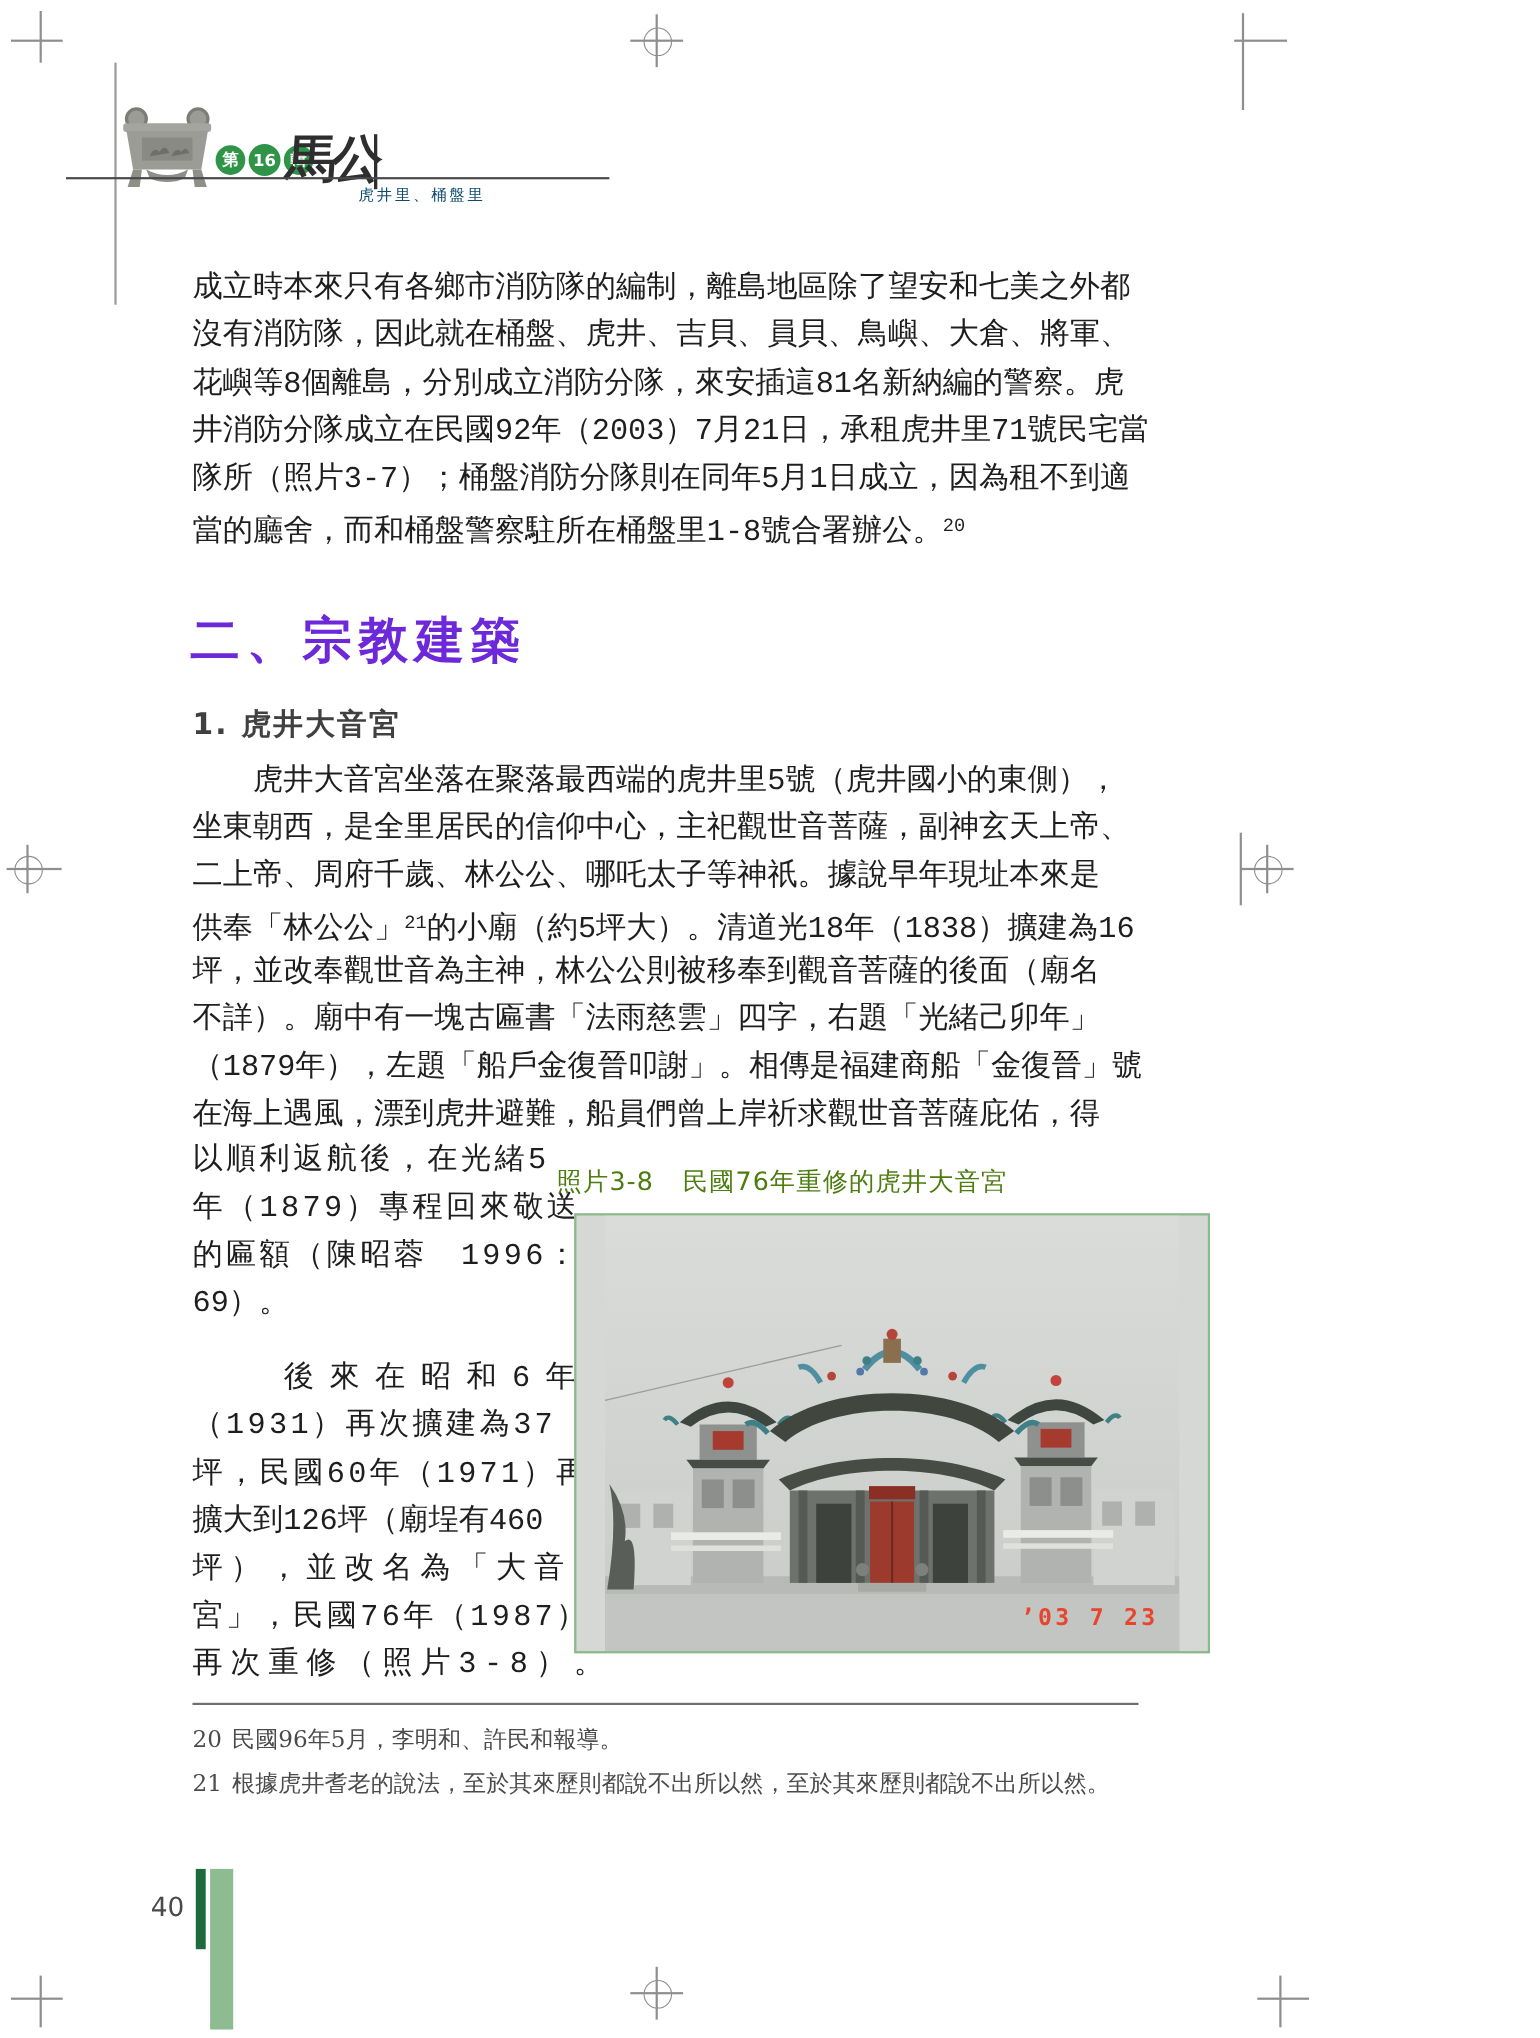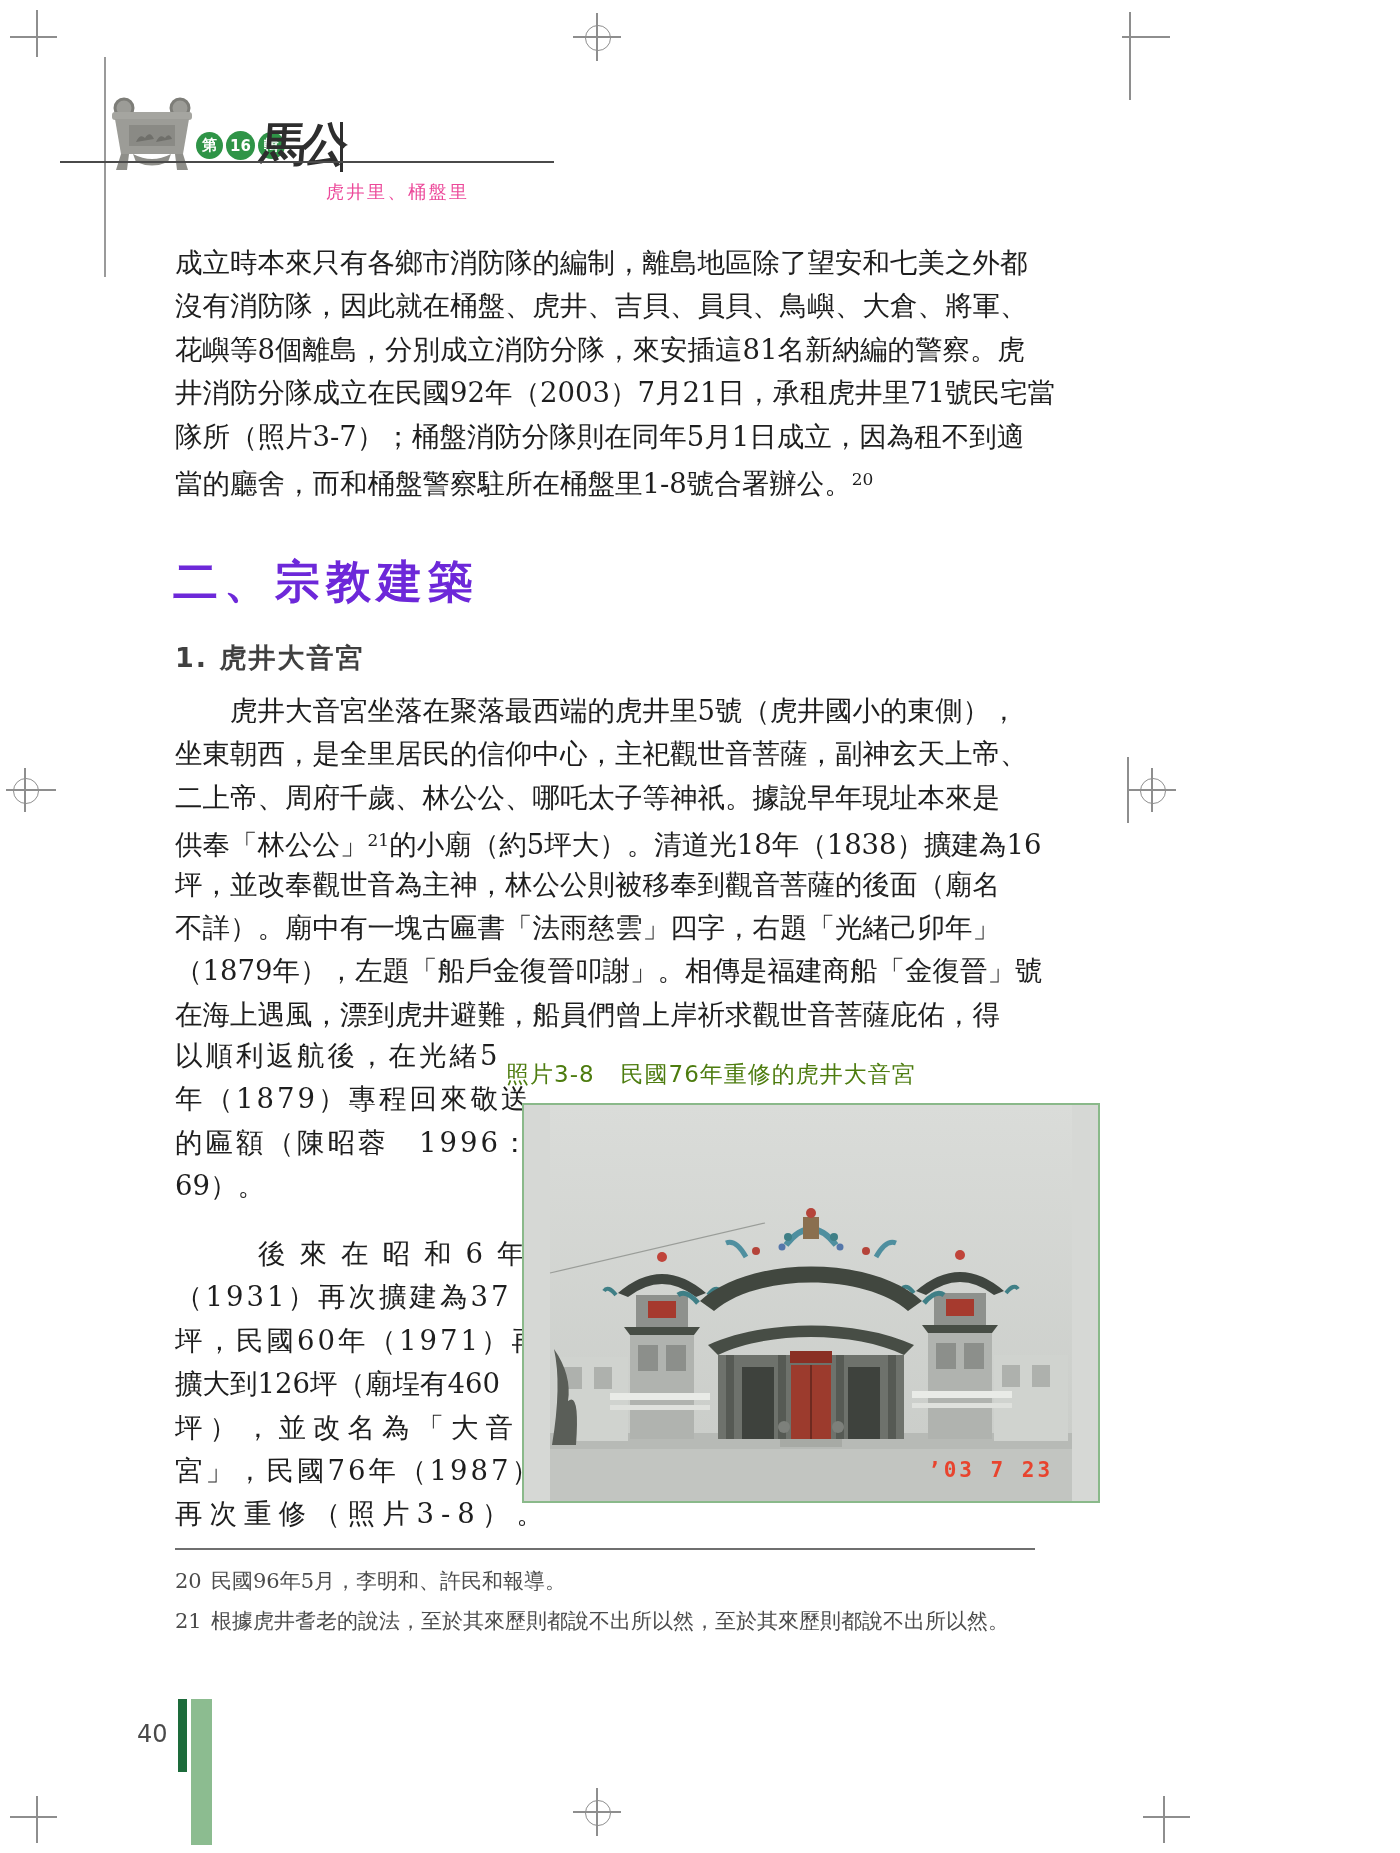--- a/index.html
+++ b/index.html
@@ -15,25 +15,25 @@
   .left-vline{position:absolute;left:104px;top:57px;width:1.5px;height:220px;background:#9a9a9a;}
   .logo{position:absolute;left:106px;top:92px;}
   .badge{position:absolute;left:196px;top:131px;display:flex;align-items:center;gap:3px;
          font-family:"DejaVu Sans","Liberation Sans",sans-serif;}
   .badge .c{width:27px;height:27px;border-radius:50%;background:#2f9447;color:#fff;display:flex;
             align-items:center;justify-content:center;font-size:15px;font-weight:700;}
   .badge .c.mid{width:29px;height:29px;font-size:15px;}
   .title-callig{position:absolute;left:260px;top:114px;font-size:46px;font-weight:800;color:#2e2e2e;
                 letter-spacing:-4px;transform:skewX(-4deg);}
   .title-div{position:absolute;left:340px;top:122px;width:3px;height:50px;background:#2e2e2e;}
-  .subtitle{position:absolute;left:326px;top:180px;font-size:18px;color:#ec4899;letter-spacing:2.5px;
+  .subtitle{position:absolute;left:326px;top:169px;font-size:14px;color:#0c4a6e;letter-spacing:2.5px;
             font-family:"DejaVu Sans","Liberation Sans",sans-serif;}
 
   
-  .tblock{position:absolute;left:175px;width:862px;}
+  .tblock{position:absolute;left:175px;width:862px;font-family:Liberation Mono, monospace;}
   .bl{font-size:27.5px;line-height:43.4px;height:43.4px;white-space:nowrap;color:#1e1e1e;}
   .sup{font-size:17px;vertical-align:8px;}
   .sp1{letter-spacing:3px;}
   .sp2{letter-spacing:7px;}
   .sp3{letter-spacing:14px;}
 
   .heading{position:absolute;left:173px;top:552px;font-size:45px;font-weight:700;color:#6d28d9;
            letter-spacing:6px;}
   .subheading{position:absolute;left:175px;top:640px;font-size:27px;font-weight:600;color:#404040;
               letter-spacing:2px;font-family:"DejaVu Sans","Liberation Sans",sans-serif;}

